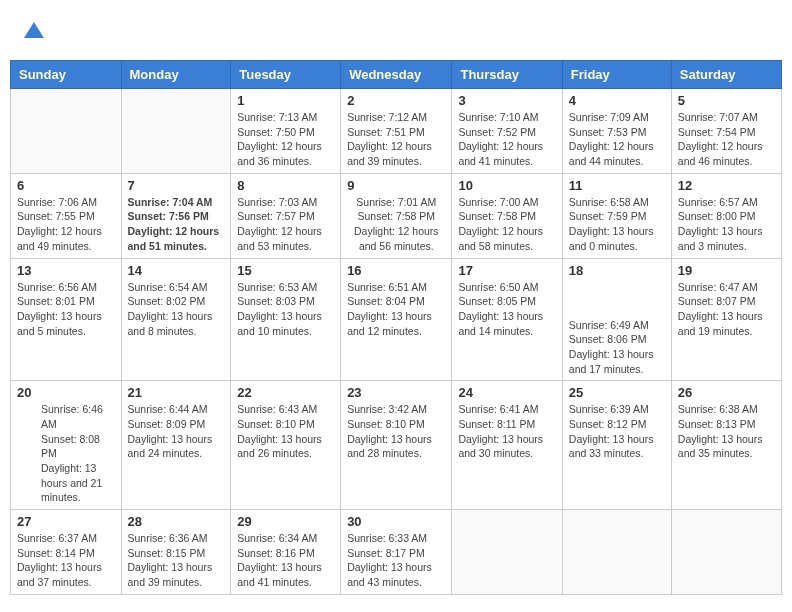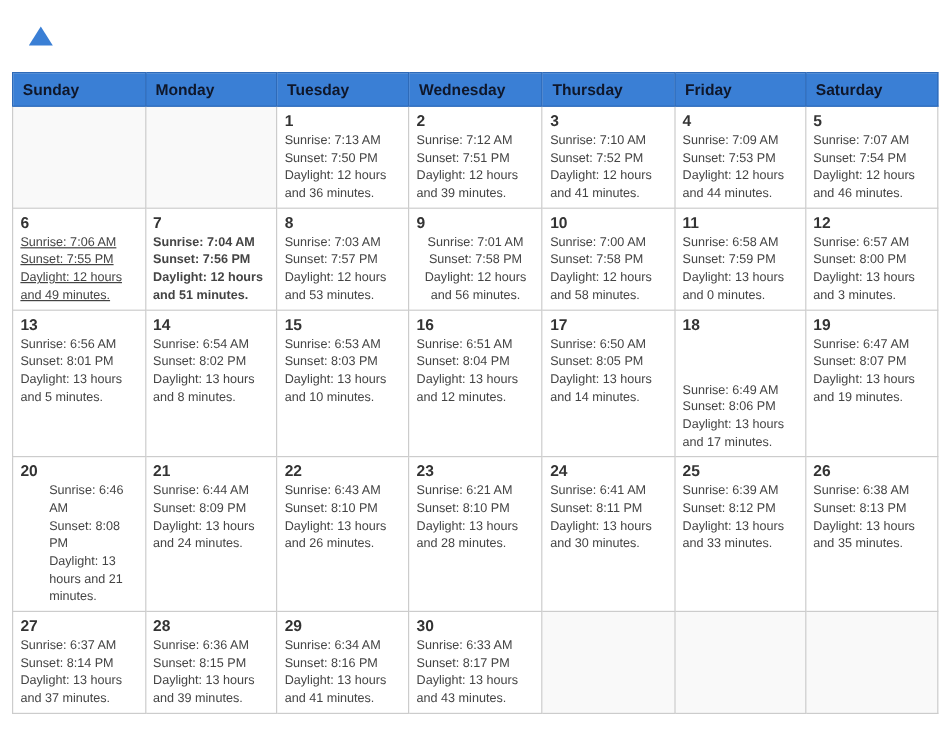--- a/index.html
+++ b/index.html
@@ -47,21 +47,21 @@
       font-size: 16px;
       color: #555;
     }
     .calendar {
       width: 100%;
       border-collapse: collapse;
       margin-top: 5px;
     }
     .calendar th {
       background-color: #3a7fd5;
-      color: #0f172a;
+      color: #fef9c3;
       text-align: left;
       padding: 6px 8px;
       font-size: 13px;
       font-weight: bold;
       border: 1px solid #2e6ab8;
     }
     .calendar td {
       vertical-align: top;
       border: 1px solid #ccc;
       padding: 4px 6px;
@@ -147,21 +147,21 @@
         <td>
           <span class="day-num">5</span>
           <div class="day-info" style="white-space: pre-line;">Sunrise: 7:07 AM
 Sunset: 7:54 PM
 Daylight: 12 hours and 46 minutes.</div>
         </td>
       </tr>
       <tr>
         <td>
           <span class="day-num">6</span>
-          <div class="day-info" style="white-space: pre-line; text-decoration: underline;">Sunrise: 7:06 AM
+          <div class="day-info" style="white-space: pre-line;">Sunrise: 7:06 AM
 Sunset: 7:55 PM
 Daylight: 12 hours and 49 minutes.</div>
         </td>
         <td>
           <span class="day-num">7</span>
           <div class="day-info" style="white-space: pre-line; font-weight: bold;">Sunrise: 7:04 AM
 Sunset: 7:56 PM
 Daylight: 12 hours and 51 minutes.</div>
         </td>
         <td>
@@ -253,21 +253,21 @@
 Daylight: 13 hours and 24 minutes.</div>
         </td>
         <td>
           <span class="day-num">22</span>
           <div class="day-info" style="white-space: pre-line;">Sunrise: 6:43 AM
 Sunset: 8:10 PM
 Daylight: 13 hours and 26 minutes.</div>
         </td>
         <td>
           <span class="day-num">23</span>
-          <div class="day-info" style="white-space: pre-line;">Sunrise: 6:21 AM
+          <div class="day-info" style="white-space: pre-line;">Sunrise: 3:42 AM
 Sunset: 8:10 PM
 Daylight: 13 hours and 28 minutes.</div>
         </td>
         <td>
           <span class="day-num">24</span>
           <div class="day-info" style="white-space: pre-line;">Sunrise: 6:41 AM
 Sunset: 8:11 PM
 Daylight: 13 hours and 30 minutes.</div>
         </td>
         <td>

